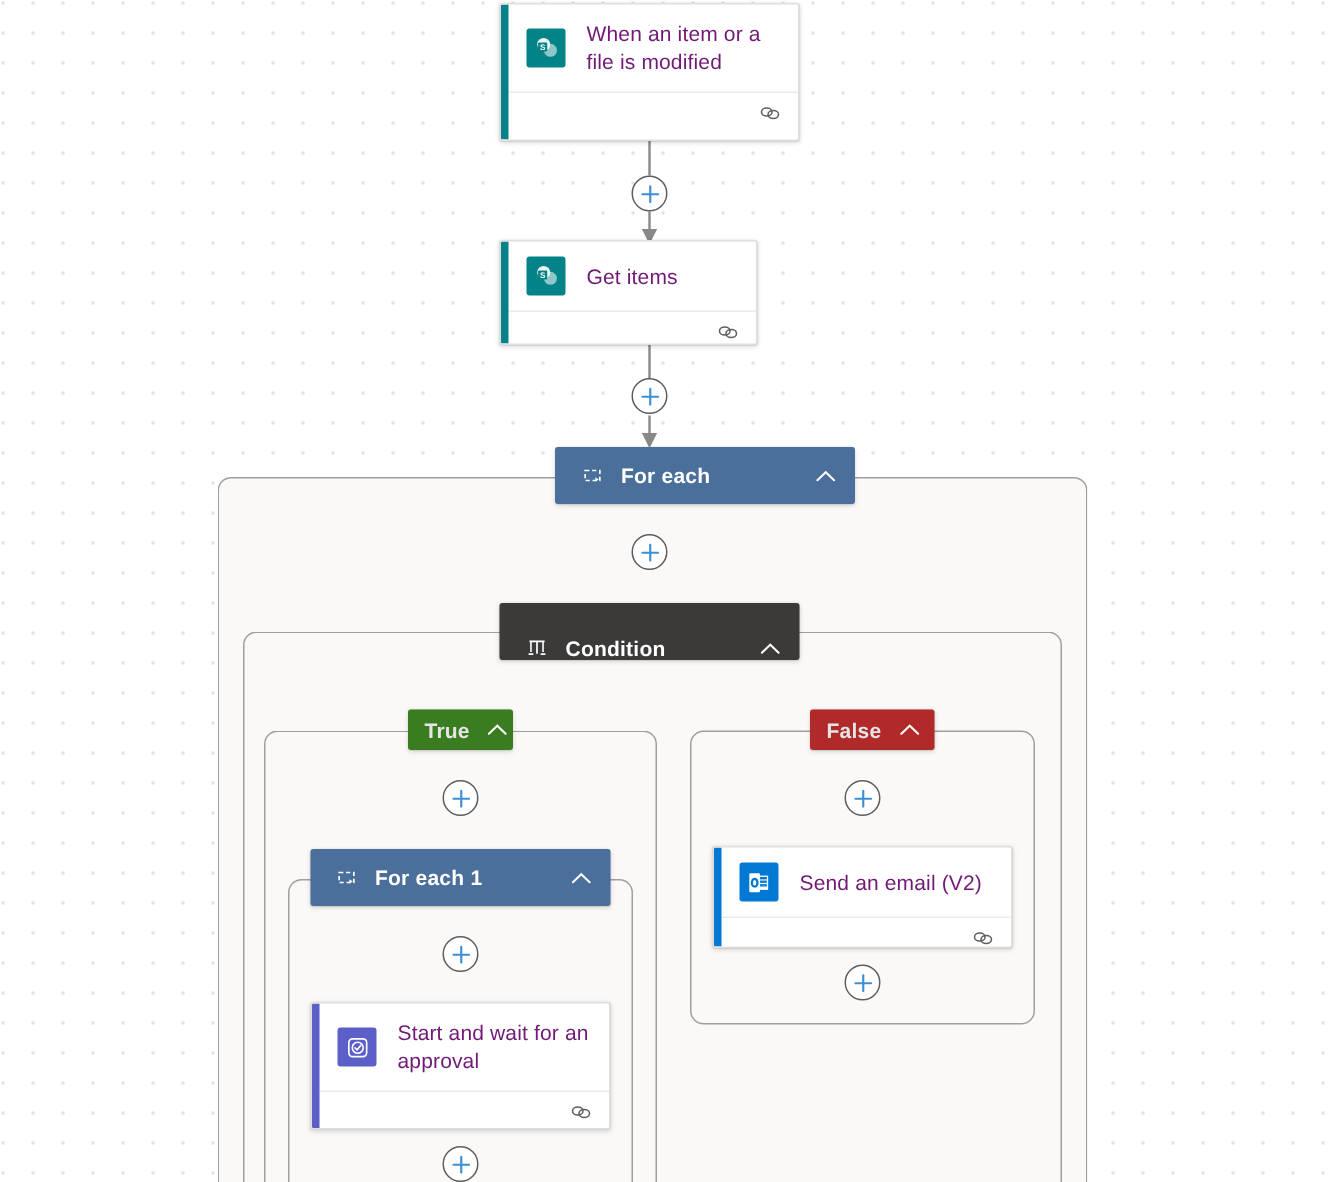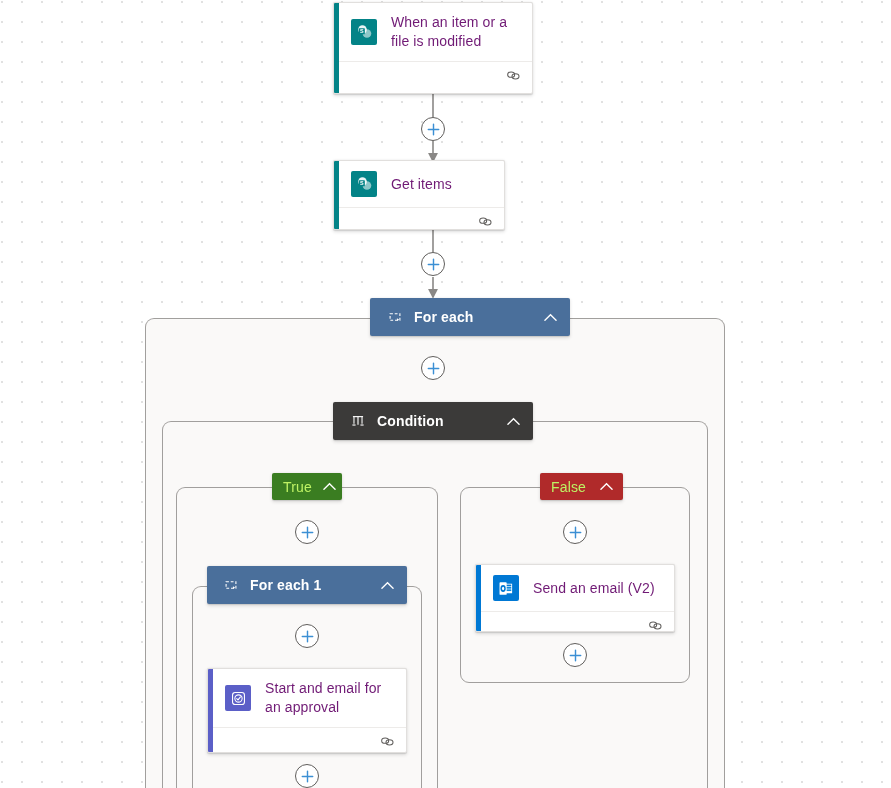--- a/index.html
+++ b/index.html
@@ -139,22 +139,22 @@
     box-sizing: border-box;
     display: flex;
     align-items: center;
     border-radius: 2px;
     padding: 0 9px 0 11px;
     box-shadow: 0 1.2px 3.6px rgba(0,0,0,0.13), 0 0.3px 0.9px rgba(0,0,0,0.10);
   }
   .branch-label .bl-label {
     flex: 1 1 auto;
     font-size: 14px;
-    font-weight: 400;
-    color: #bef264;
+    font-weight: 700;
+    color: #e5e5e5;
     letter-spacing: 0.15px;
   }
   .branch-label .bl-chevron {
     flex: 0 0 auto;
     width: 16px;
     height: 16px;
     margin-left: 10px;
     display: flex;
     align-items: center;
     justify-content: center;
@@ -281,21 +281,21 @@
       </svg>
     </span>
     <span class="sh-label">For each</span>
     <span class="sh-chevron">
       <svg width="13" height="9" viewBox="0 0 14 9">
         <path d="M1 7.4 L7 1.6 L13 7.4" fill="none" stroke="#ffffff" stroke-width="1.45" stroke-linecap="round"></path>
       </svg>
     </span>
   </div>
 
-  <div class="scope-header" style="left:333px; top:402px; width:200px; height:38px; background:#3b3a39;">
+  <div class="scope-header" style="left:333px; top:402px; width:200px; height:38px; background:#3b3a39;align-items:flex-end;">
     <span class="sh-icon">
       <svg width="14" height="14" viewBox="0 0 16 16">
         <line x1="2.2" y1="3.0" x2="13.8" y2="3.0" stroke="#ffffff" stroke-width="1.3"></line>
         <line x1="8" y1="3.0" x2="8" y2="12.4" stroke="#ffffff" stroke-width="1.3"></line>
         <line x1="3.4" y1="3.0" x2="3.4" y2="11.0" stroke="#ffffff" stroke-width="1.2"></line>
         <line x1="12.6" y1="3.0" x2="12.6" y2="11.0" stroke="#ffffff" stroke-width="1.2"></line>
         <line x1="1.6" y1="12.6" x2="5.2" y2="12.6" stroke="#ffffff" stroke-width="1.3"></line>
         <line x1="10.8" y1="12.6" x2="14.4" y2="12.6" stroke="#ffffff" stroke-width="1.3"></line>
       </svg>
     </span>
@@ -367,21 +367,21 @@
   <div class="card" style="left:207px; top:668px; width:200px; height:85px;">
     <div class="accent" style="background:#5b5fc7;"></div>
     <div class="card-body">
       <div class="card-icon" style="background:#5b5fc7;">
         <svg width="17" height="17" viewBox="0 0 20 20">
           <rect x="3.0" y="3.0" width="14.0" height="14.0" rx="3.0" fill="none" stroke="#ffffff" stroke-width="1.3"></rect>
           <circle cx="10.0" cy="10.0" r="4.3" fill="none" stroke="#ffffff" stroke-width="1.25"></circle>
           <path d="M7.9 10.1 L9.4 11.7 L12.3 8.2" fill="none" stroke="#ffffff" stroke-width="1.3" stroke-linecap="round" stroke-linejoin="round"></path>
         </svg>
       </div>
-      <div class="card-title" style="max-width:132px;">Start and email for an approval</div>
+      <div class="card-title" style="max-width:132px;">Start and wait for an approval</div>
     </div>
     <div class="card-footer">
       <svg class="link-icon" width="15" height="13" viewBox="0 0 18 14">
         <ellipse cx="6.2" cy="6.0" rx="4.2" ry="3.2" fill="none" stroke="#605e5c" stroke-width="1.25"></ellipse>
         <ellipse cx="11.4" cy="8.0" rx="4.2" ry="3.2" fill="none" stroke="#605e5c" stroke-width="1.25"></ellipse>
       </svg>
     </div>
   </div>
 
   <div class="plus-btn" style="left:421px; top:117px;">

